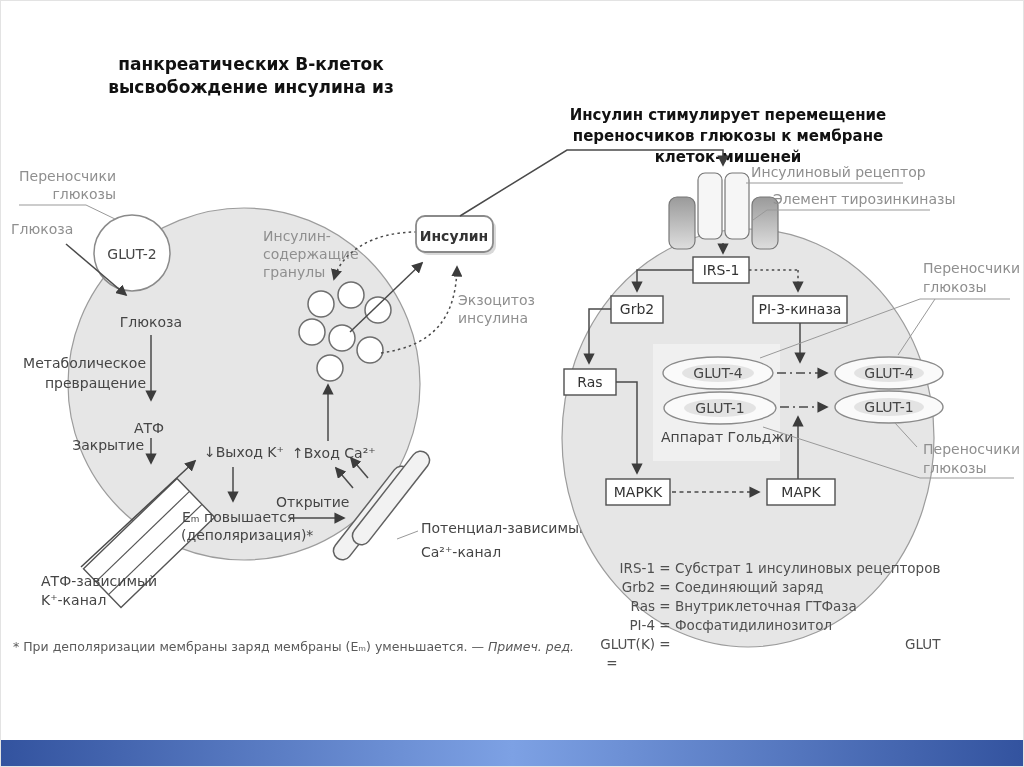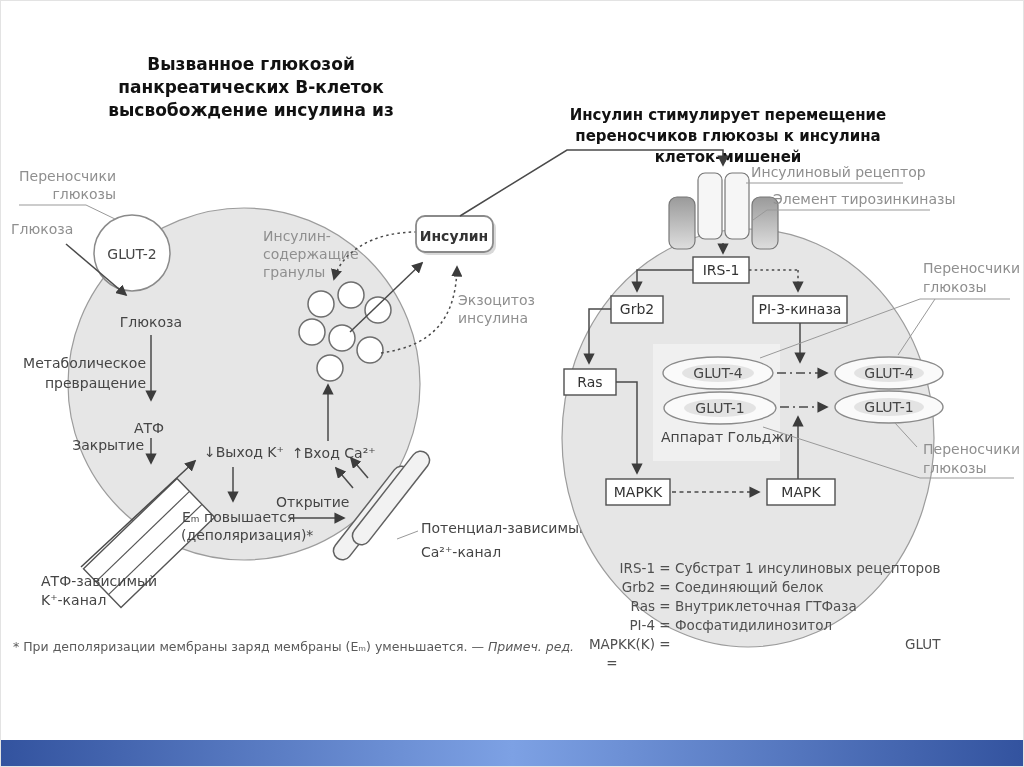--- a/index.html
+++ b/index.html
@@ -38,28 +38,27 @@
   .footnote{position:absolute;left:12px;top:638px;font-size:12.5px;color:#5a5a5a;}
   .footnote .em{font-style:italic;}
   .bottom-bar{position:absolute;left:0;bottom:0;width:100%;height:26px;}
 </style>
 </head>
 <body>
 
 <div class="page">
 
   <div class="title title-left">
-    <div>Вызванное глюкозой</div>
     <div>панкреатических В-клеток</div>
     <div>высвобождение инсулина из</div>
   </div>
 
   <div class="title title-right">
     <div>Инсулин стимулирует перемещение</div>
-    <div>переносчиков глюкозы к инсулина</div>
+    <div>переносчиков глюкозы к мембране</div>
     <div>клеток-мишеней</div>
   </div>
 
   <svg width="1024" height="767" viewBox="0 0 1024 767">
     <defs>
       <marker id="ah" viewBox="0 0 10 10" refX="8.5" refY="5" markerWidth="7.5" markerHeight="7.5" orient="auto">
         <path d="M0,0 L10,5 L0,10 z" fill="#3c3c3c"></path>
       </marker>
       <linearGradient id="recGrad" x1="0" y1="0" x2="0" y2="1">
         <stop offset="0" stop-color="#9a9a9a"></stop>
@@ -221,28 +220,28 @@
     <line class="thin" x1="919" y1="477" x2="762" y2="426"></line>
     <line class="thin" x1="916" y1="446" x2="894" y2="422"></line>
   </svg>
 
   <div class="legend">
     <span class="k">IRS-1</span>
       <span class="eq">=</span>
       <span class="v">Субстрат 1 инсулиновых рецепторов</span>
     <span class="k">Grb2</span>
       <span class="eq">=</span>
-      <span class="v">Соединяющий белок</span>
+      <span class="v">Соединяющий заряд</span>
     <span class="k">Ras</span>
       <span class="eq">=</span>
       <span class="v">Внутриклеточная ГТФаза</span>
     <span class="k">PI-4</span>
       <span class="eq">=</span>
       <span class="v">Фосфатидилинозитол</span>
-    <span class="k">MAPKK(K)</span>
+    <span class="k">GLUT(K)</span>
       <span class="eq">=</span>
     <span class="k">GLUT</span>
       <span class="eq">=</span>
   </div>
 
   <div class="footnote">
     <span>* При деполяризации мембраны заряд мембраны (Eₘ) уменьшается. — </span><span class="em">Примеч. ред.</span>
   </div>
 
   <div class="bottom-bar" style="background: linear-gradient(90deg,#33539f 0%,#7da1e4 50%,#33539f 100%)"></div>

